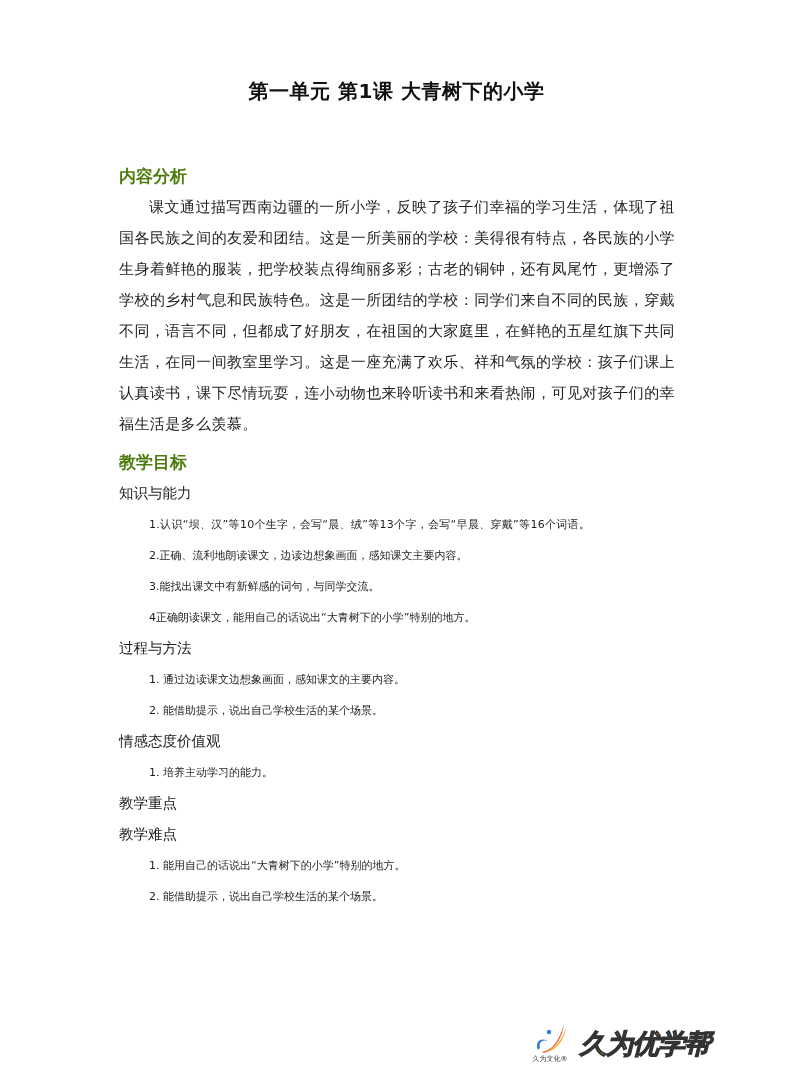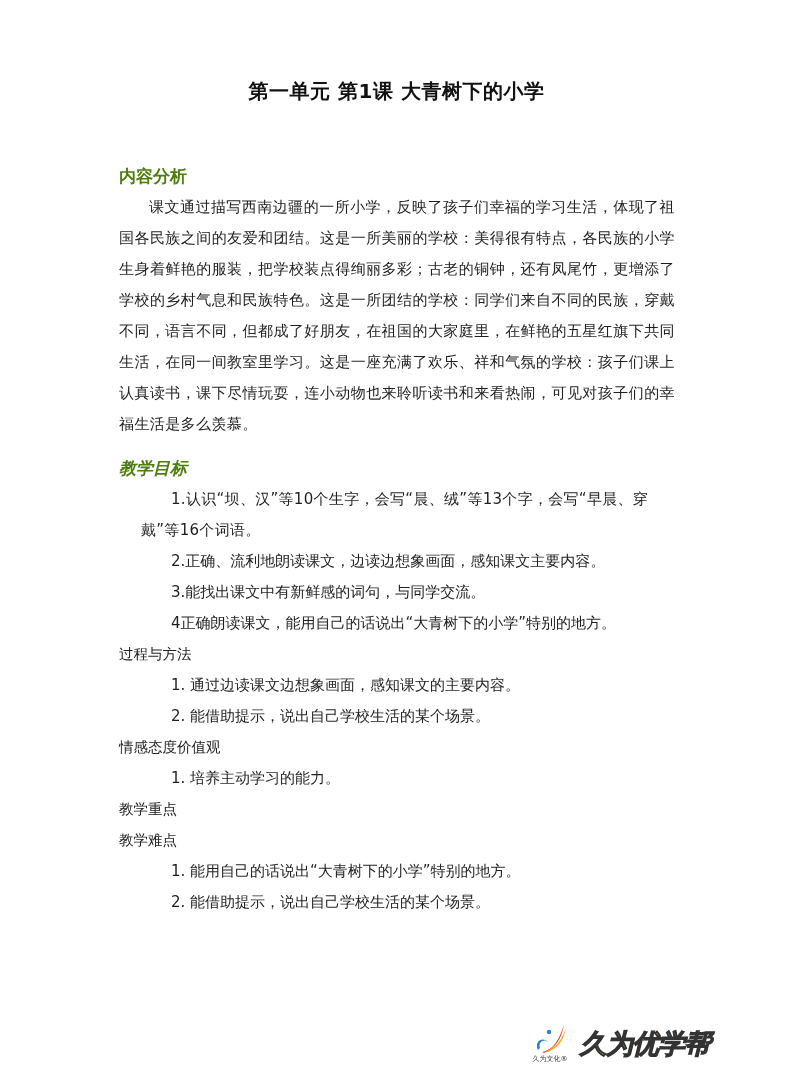--- a/index.html
+++ b/index.html
@@ -14,41 +14,42 @@
       text-align: center; font-size: 20px; font-weight: bold; letter-spacing: 0.5px;
       color: #111;
     }
     .content { position: absolute; left: 119px; top: 160px; width: 556px; }
     .h1 { font-size: 17px; font-weight: bold; height: 32px; line-height: 32px; color: #4d7c0f; }
     .h2 { font-size: 14.5px; height: 31px; line-height: 31px; color: #222; }
     .para {
       font-size: 15px; line-height: 31px; text-indent: 30px;
       text-align: justify; letter-spacing: 0.4px; color: #1e1e1e;
     }
-    .item { font-size: 15px; height: 31px; line-height: 31px; padding-left: 30px; color: #1e1e1e; white-space: nowrap; margin-left: 22px; }
+    .item { font-size: 11px; height: 31px; line-height: 31px; padding-left: 30px; color: #1e1e1e; white-space: nowrap; }
     .item.wrap { white-space: normal; height: auto; padding-left: 0; text-indent: 30px; letter-spacing: 0.3px; }
-    .sp1 { margin-top: 12px; font-style: italic; }
+    .sp1 { margin-top: 6px; }
     .logo { position: absolute; left: 524px; top: 1020px; width: 210px; height: 48px; }
     .logo-mark { position: absolute; left: 0; top: 0; width: 52px; height: 46px; }
     .logo-small { position: absolute; left: 0; top: 34px; font-size: 7px; color: #333; width: 52px; text-align: center; }
     .logo-big { position: absolute; left: 56px; top: 6px; font-size: 27px; font-weight: bold; font-style: italic; letter-spacing: -1px; }
     .logo-big span { -webkit-text-stroke: 1px #333; }
   </style>
 </head>
 <body>
 
 <div class="page">
   <div class="title">第一单元  第1课  大青树下的小学</div>
 
   <div class="content">
 
     <div class="h1">内容分析</div>
     <div class="para">课文通过描写西南边疆的一所小学，反映了孩子们幸福的学习生活，体现了祖国各民族之间的友爱和团结。这是一所美丽的学校：美得很有特点，各民族的小学生身着鲜艳的服装，把学校装点得绚丽多彩；古老的铜钟，还有凤尾竹，更增添了学校的乡村气息和民族特色。这是一所团结的学校：同学们来自不同的民族，穿戴不同，语言不同，但都成了好朋友，在祖国的大家庭里，在鲜艳的五星红旗下共同生活，在同一间教室里学习。这是一座充满了欢乐、祥和气氛的学校：孩子们课上认真读书，课下尽情玩耍，连小动物也来聆听读书和来看热闹，可见对孩子们的幸福生活是多么羡慕。</div>
 
     <div class="h1 sp1">教学目标</div>
+    <div class="h2">知识与能力</div>
     <div class="item wrap">1.认识“坝、汉”等10个生字，会写“晨、绒”等13个字，会写“早晨、穿戴”等16个词语。</div>
     <div class="item">2.正确、流利地朗读课文，边读边想象画面，感知课文主要内容。</div>
     <div class="item">3.能找出课文中有新鲜感的词句，与同学交流。</div>
     <div class="item">4正确朗读课文，能用自己的话说出“大青树下的小学”特别的地方。</div>
     <div class="h2">过程与方法</div>
     <div class="item">1.  通过边读课文边想象画面，感知课文的主要内容。</div>
     <div class="item">2.  能借助提示，说出自己学校生活的某个场景。</div>
     <div class="h2">情感态度价值观</div>
     <div class="item">1. 培养主动学习的能力。</div>
 

